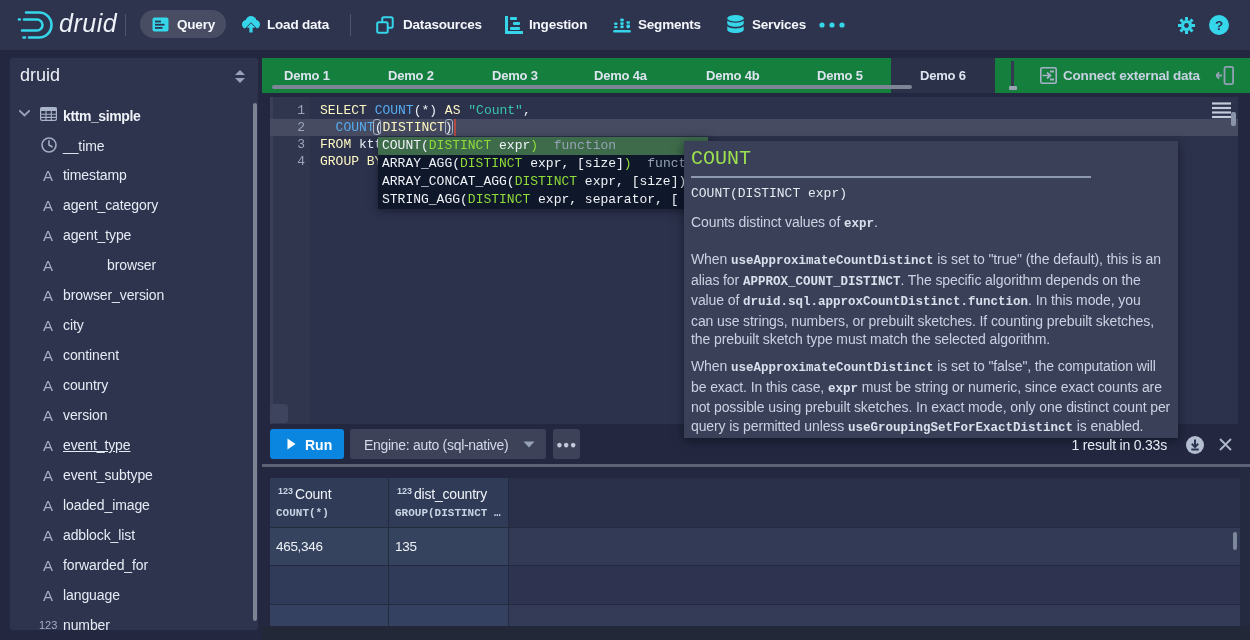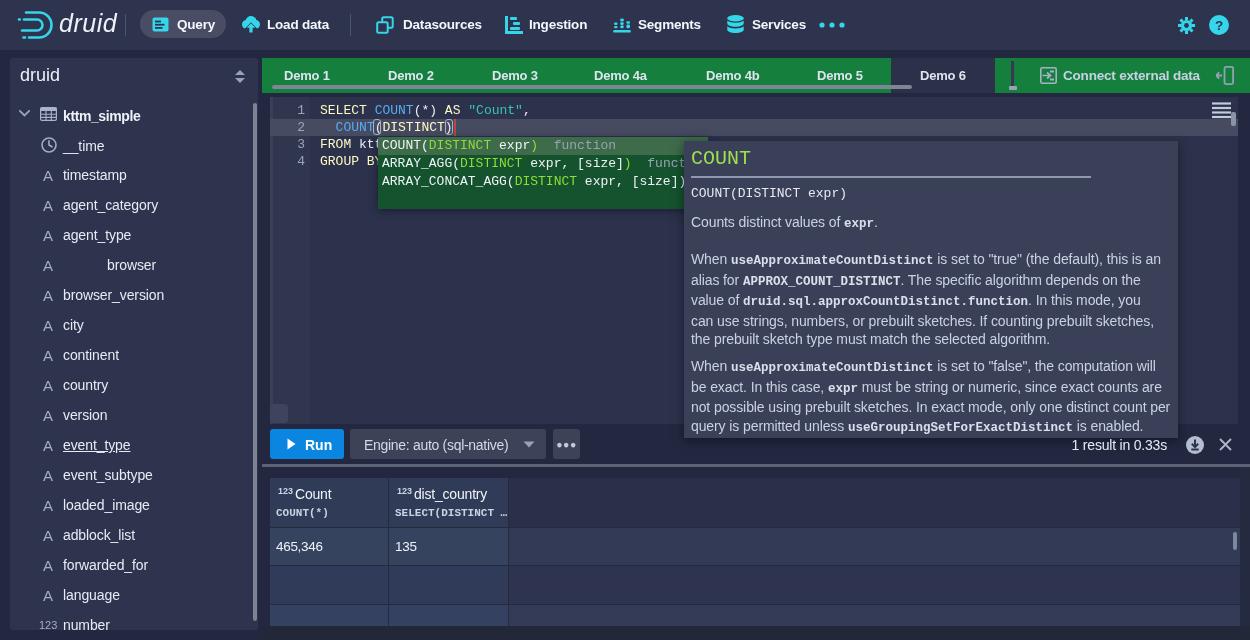--- a/index.html
+++ b/index.html
@@ -22,21 +22,21 @@
   
   #editor{left:270px;top:93px;width:968px;height:331px;background:#2d324c;overflow:hidden;}
   #gutter{position:absolute;left:0;top:0;width:40px;height:331px;background:#31364f;}
   .mono{font-family:"Liberation Mono",monospace;}
   .lnum{position:absolute;width:35px;text-align:right;color:#9aa5b8;
         font-size:13px;line-height:17px;font-family:"Liberation Mono",monospace;}
   .cline{position:absolute;left:50px;font-size:13px;line-height:17px;white-space:pre;
          font-family:"Liberation Mono",monospace;color:#e9edf4;}
   .kw{color:#fef9c3;} .fn{color:#56adf2;} .str{color:#36c6ad;}
   
-  #ac{left:378px;top:137px;width:330px;height:72px;background:#14532d;
+  #ac{left:378px;top:137px;width:330px;height:72px;background:#0f172a;
       box-shadow:0 2px 8px rgba(10,15,30,.55);}
   .acrow{position:absolute;left:0;width:330px;height:18px;line-height:18px;
          font-family:"Liberation Mono",monospace;font-size:13px;color:#f0f3f8;
          white-space:pre;padding-left:4px;box-sizing:border-box;}
   .acg{color:#8fdc3a;} .acgray{color:#97a3b6;}
   
   #doc{left:684px;top:141px;width:494px;height:297px;background:#3b4059;
        box-shadow:0 3px 10px rgba(8,12,25,.6);overflow:hidden;}
   #doc .inner{position:absolute;left:7px;top:0;width:480px;}
   .docbody{color:#c9d2e2;font-size:14px;line-height:18.5px;letter-spacing:-0.1px;}
@@ -269,20 +269,21 @@
     </svg>
     <div class="abs" style="left:0px;top:311px;width:18px;height:19px;background:#3f445e;border-radius:4px;"></div>
 
     <div class="abs" style="left:961px;top:19px;width:5px;height:14px;background:#8a94a8;border-radius:2px;"></div>
   </div>
 
   <div id="ac" class="abs">
     <div class="acrow" style="top:0;background:#3e6b4a;">COUNT(<span class="acg">DISTINCT</span> expr<span class="acg">)</span>  <span class="acgray">function</span></div>
     <div class="acrow" style="top:18px;">ARRAY_AGG(<span class="acg">DISTINCT</span> expr, [size]<span class="acg">)</span>  <span class="acgray">function</span></div>
     <div class="acrow" style="top:36px;">ARRAY_CONCAT_AGG(<span class="acg">DISTINCT</span> expr, [size])</div>
+    <div class="acrow" style="top:54px;">STRING_AGG(<span class="acg">DISTINCT</span> expr, separator, [</div>
   </div>
 
   <div id="doc" class="abs">
     <div class="inner">
       <div class="abs mono" style="top:6px;font-size:20px;color:#9ce24e;">COUNT</div>
       <div class="abs" style="top:35px;width:400px;height:2px;background:#8e99ad;"></div>
       <div class="abs mono" style="top:45px;font-size:13px;color:#e6ebf2;">COUNT(DISTINCT expr)</div>
       <div class="abs docbody" style="top:72px;width:482px;">Counts distinct values of <span class="docmono">expr</span>.</div>
       <div class="abs docbody" style="top:109px;width:482px;">When <span class="docmono">useApproximateCountDistinct</span> is set to "true" (the default), this is an<br>alias for <span class="docmono">APPROX_COUNT_DISTINCT</span>. The specific algorithm depends on the<br>value of <span class="docmono">druid.sql.approxCountDistinct.function</span>. In this mode, you<br>can use strings, numbers, or prebuilt sketches. If counting prebuilt sketches,<br>the prebuilt sketch type must match the selected algorithm.</div>
       <div class="abs docbody" style="top:216px;width:482px;">When <span class="docmono">useApproximateCountDistinct</span> is set to "false", the computation will<br>be exact. In this case, <span class="docmono">expr</span> must be string or numeric, since exact counts are<br>not possible using prebuilt sketches. In exact mode, only one distinct count per<br>query is permitted unless <span class="docmono">useGroupingSetForExactDistinct</span> is enabled.</div>
@@ -328,21 +329,21 @@
 
     <div class="cell" style="left:8px;top:138px;width:119px;height:21px;background:#344160;border-bottom:none;"></div>
     <div class="cell" style="left:127px;top:138px;width:120px;height:21px;background:#344160;border-bottom:none;"></div>
     <div class="cell" style="left:247px;top:138px;width:741px;height:21px;background:#343b57;border-right:none;border-bottom:none;"></div>
 
     <div class="abs" style="left:16px;top:19px;font-size:9px;font-weight:bold;color:#cdd7e6;">123</div>
     <div class="abs" style="left:33px;top:19px;font-size:14px;letter-spacing:-0.2px;color:#f0f4f9;">Count</div>
     <div class="abs mono" style="left:14px;top:40px;font-size:11px;font-weight:bold;color:#c9d3e3;">COUNT(*)</div>
     <div class="abs" style="left:135px;top:19px;font-size:9px;font-weight:bold;color:#cdd7e6;">123</div>
     <div class="abs" style="left:152px;top:19px;font-size:14px;letter-spacing:-0.2px;color:#f0f4f9;">dist_country</div>
-    <div class="abs mono" style="left:133px;top:40px;font-size:11px;font-weight:bold;color:#c9d3e3;">SELECT(DISTINCT …</div>
+    <div class="abs mono" style="left:133px;top:40px;font-size:11px;font-weight:bold;color:#c9d3e3;">GROUP(DISTINCT …</div>
 
     <div class="abs" style="left:14px;top:72px;font-size:13.5px;letter-spacing:-0.3px;color:#eef2f8;">465,346</div>
     <div class="abs" style="left:133px;top:72px;font-size:13.5px;letter-spacing:-0.3px;color:#eef2f8;">135</div>
     <div class="abs" style="left:978px;top:0;width:10px;height:163px;background:#242a40;"></div>
 
     <div class="abs" style="left:971px;top:65px;width:4px;height:18px;background:#7e889c;border-radius:2px;"></div>
   </div>
   <div class="abs" style="left:262px;top:626px;width:988px;height:14px;background:#232838;"></div>
 </div>
 

